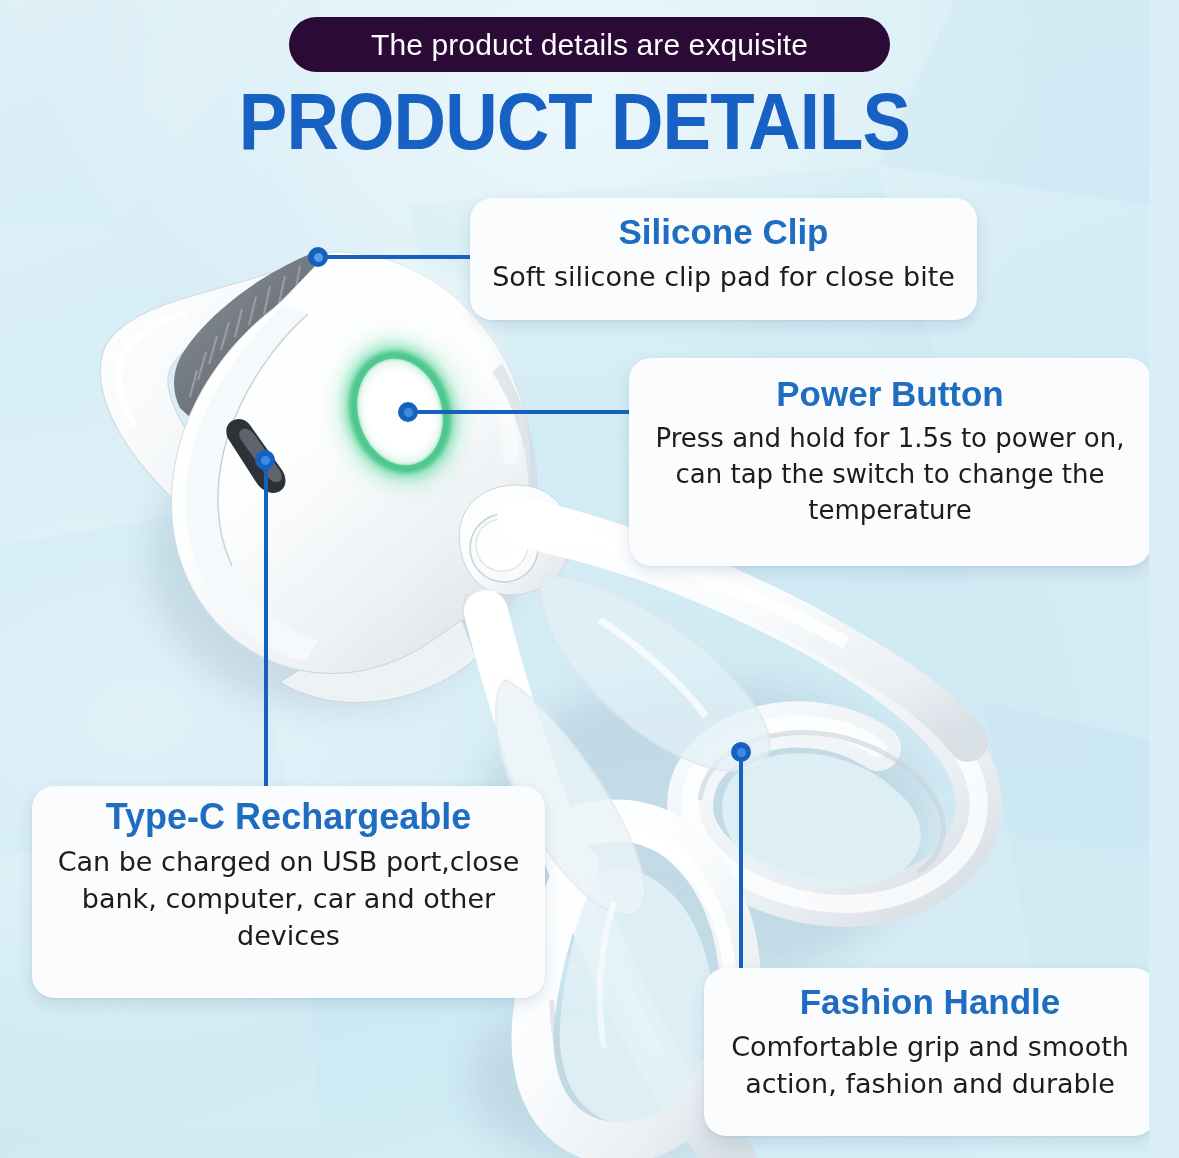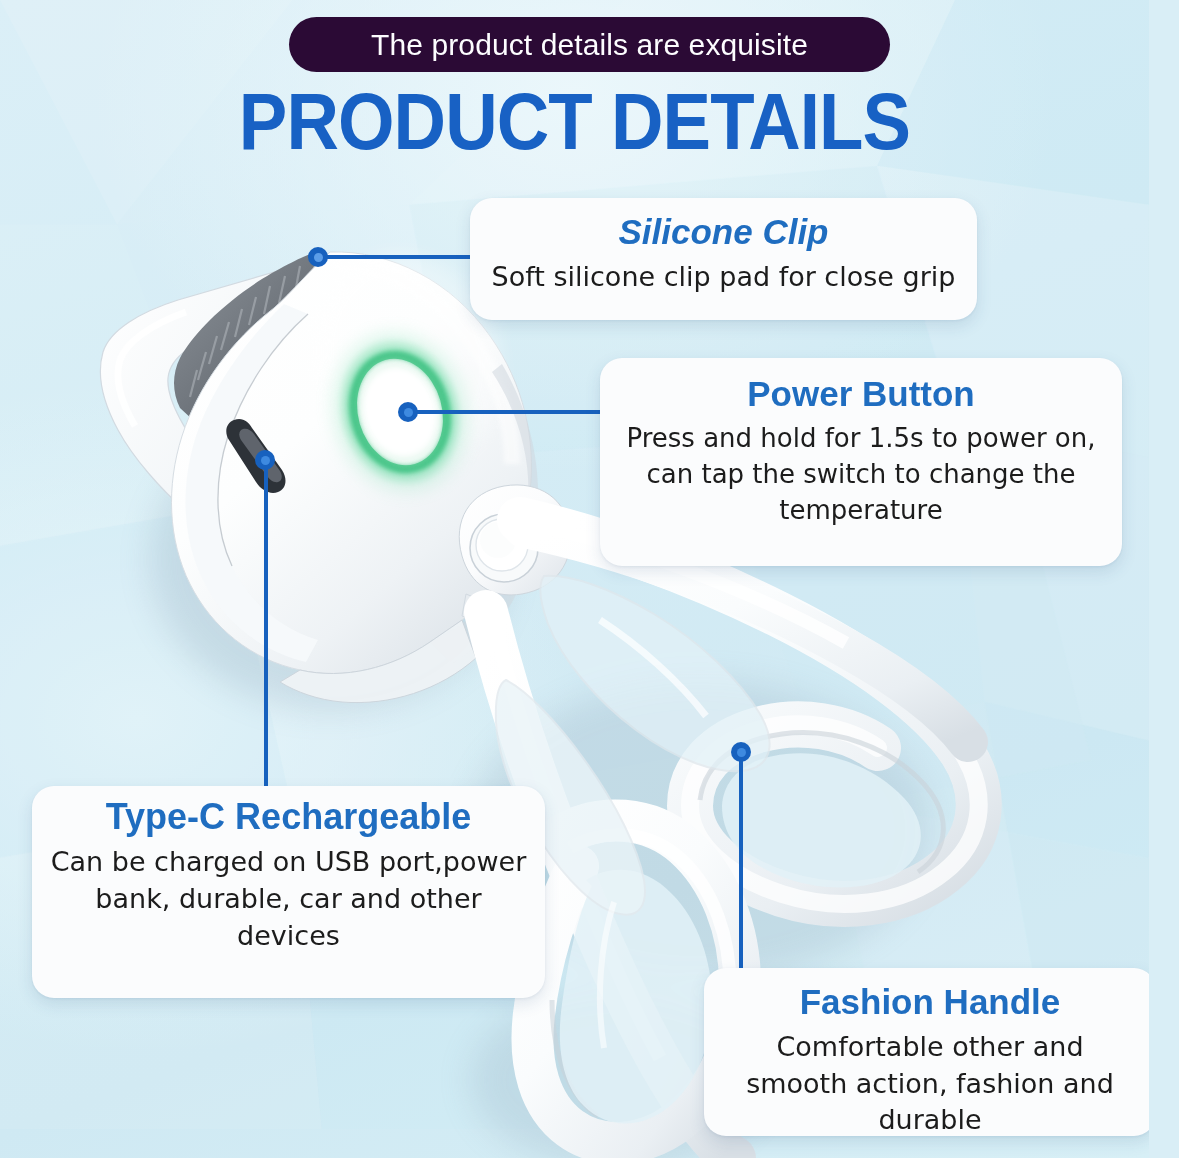--- a/index.html
+++ b/index.html
@@ -74,24 +74,24 @@
   }
   .card-body{
     color:#1c1c1c;
     font-family:"DejaVu Sans", sans-serif;
     font-weight:400;
     line-height:1.33;
     margin-top:7px;
   }
 
   #card-silicone{ left:470px; top:198px; width:507px; height:122px; }
-  #card-silicone .card-title{ font-size:35px;font-style:italic; }
+  #card-silicone .card-title{ font-size:35px; }
   #card-silicone .card-body{ font-size:27px; }
 
-  #card-power{ left:600px; top:358px; width:522px; height:208px; padding-top:16px; }
+  #card-power{ left:629px; top:358px; width:522px; height:208px; padding-top:16px; }
   #card-power .card-title{ font-size:35px; }
   #card-power .card-body{ font-size:26px; line-height:1.38; }
 
   #card-typec{ left:32px; top:786px; width:513px; height:212px; padding-top:10px; }
   #card-typec .card-title{ font-size:36px; }
   #card-typec .card-body{ font-size:27px; line-height:1.36; }
 
   #card-fashion{ left:704px; top:968px; width:452px; height:168px; padding-top:14px; }
   #card-fashion .card-title{ font-size:35px; }
   #card-fashion .card-body{ font-size:27px; line-height:1.35; }
@@ -362,31 +362,31 @@
   <div class="dot" style="left:255px; top:450px;"></div>
   <div class="dot" style="left:731px; top:742px;"></div>
 
   <div class="ribbon">
     <span class="ribbon-text">The product details are exquisite</span>
   </div>
   <div class="main-title">PRODUCT DETAILS</div>
 
   <div class="card" id="card-silicone">
     <div class="card-title">Silicone Clip</div>
-    <div class="card-body">Soft silicone clip pad for close grip</div>
+    <div class="card-body">Soft silicone clip pad for close bite</div>
   </div>
 
   <div class="card" id="card-power">
     <div class="card-title">Power Button</div>
     <div class="card-body">Press and hold for 1.5s to power on, can tap the switch to change the temperature</div>
   </div>
 
   <div class="card" id="card-typec">
     <div class="card-title">Type-C Rechargeable</div>
-    <div class="card-body">Can be charged on USB port,power bank, durable, car and other devices</div>
+    <div class="card-body">Can be charged on USB port,close bank, computer, car and other devices</div>
   </div>
 
   <div class="card" id="card-fashion">
     <div class="card-title">Fashion Handle</div>
-    <div class="card-body">Comfortable other and smooth action, fashion and durable</div>
+    <div class="card-body">Comfortable grip and smooth action, fashion and durable</div>
   </div>
 
 </div>
 
 </body></html>

